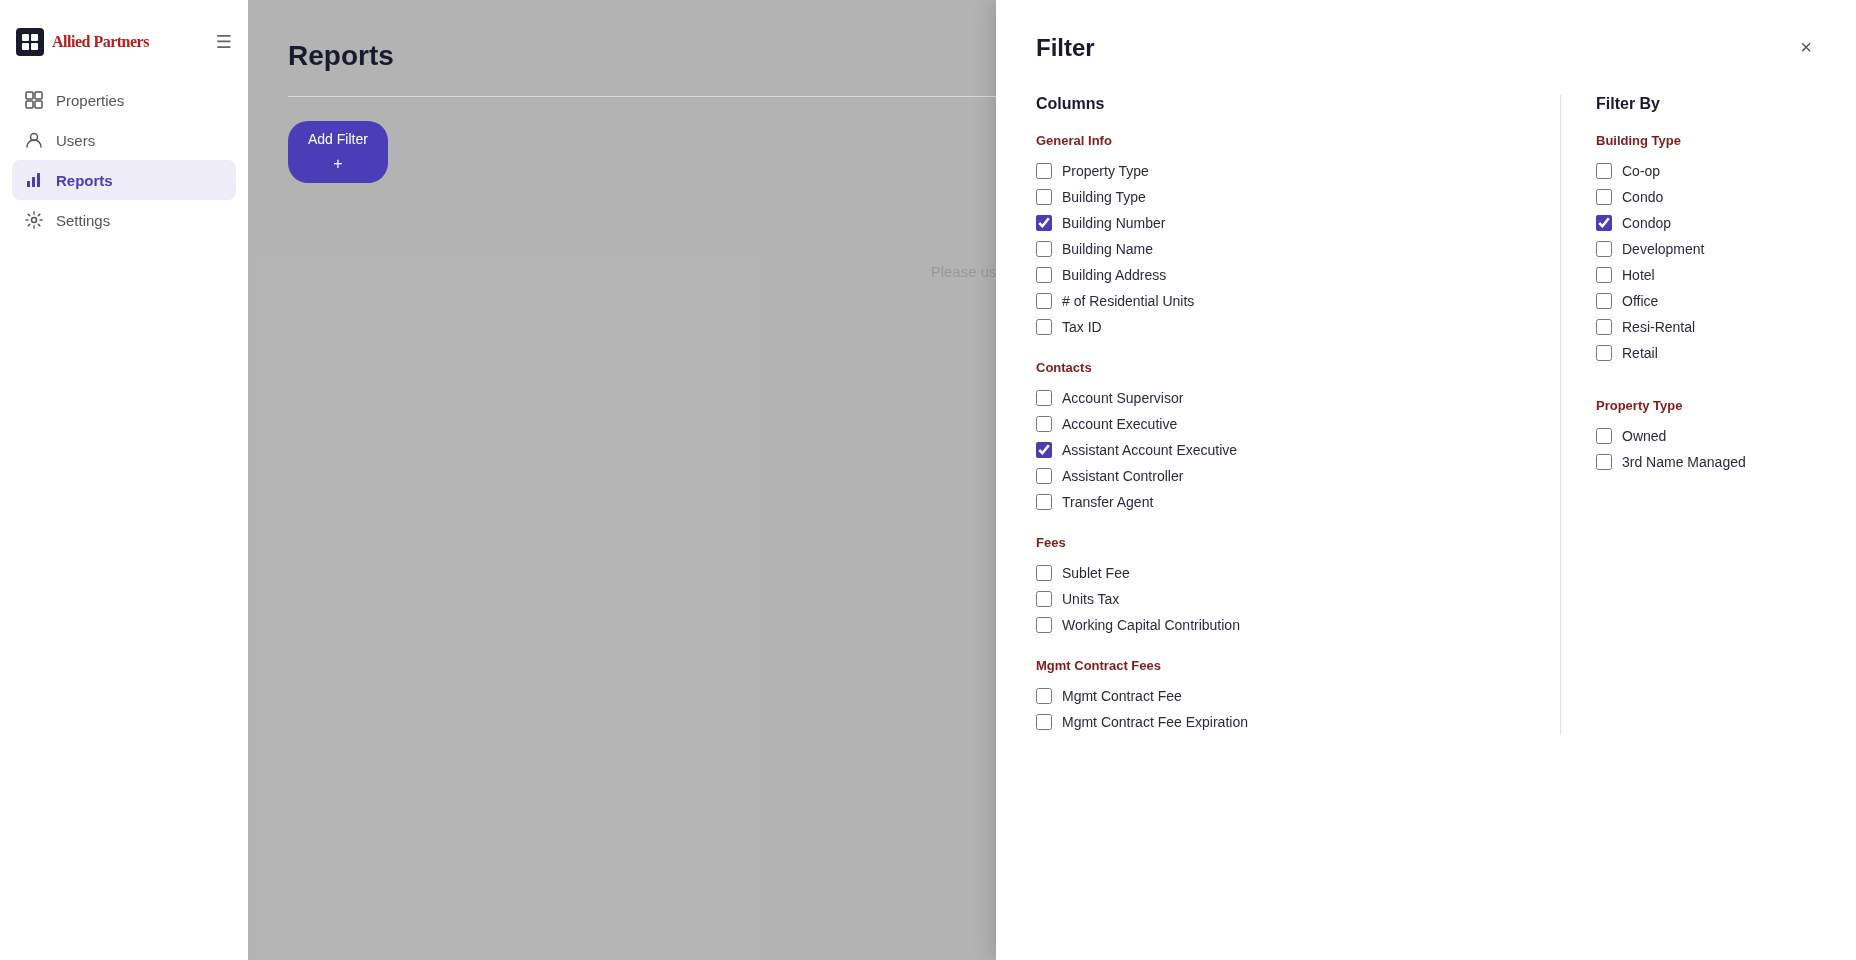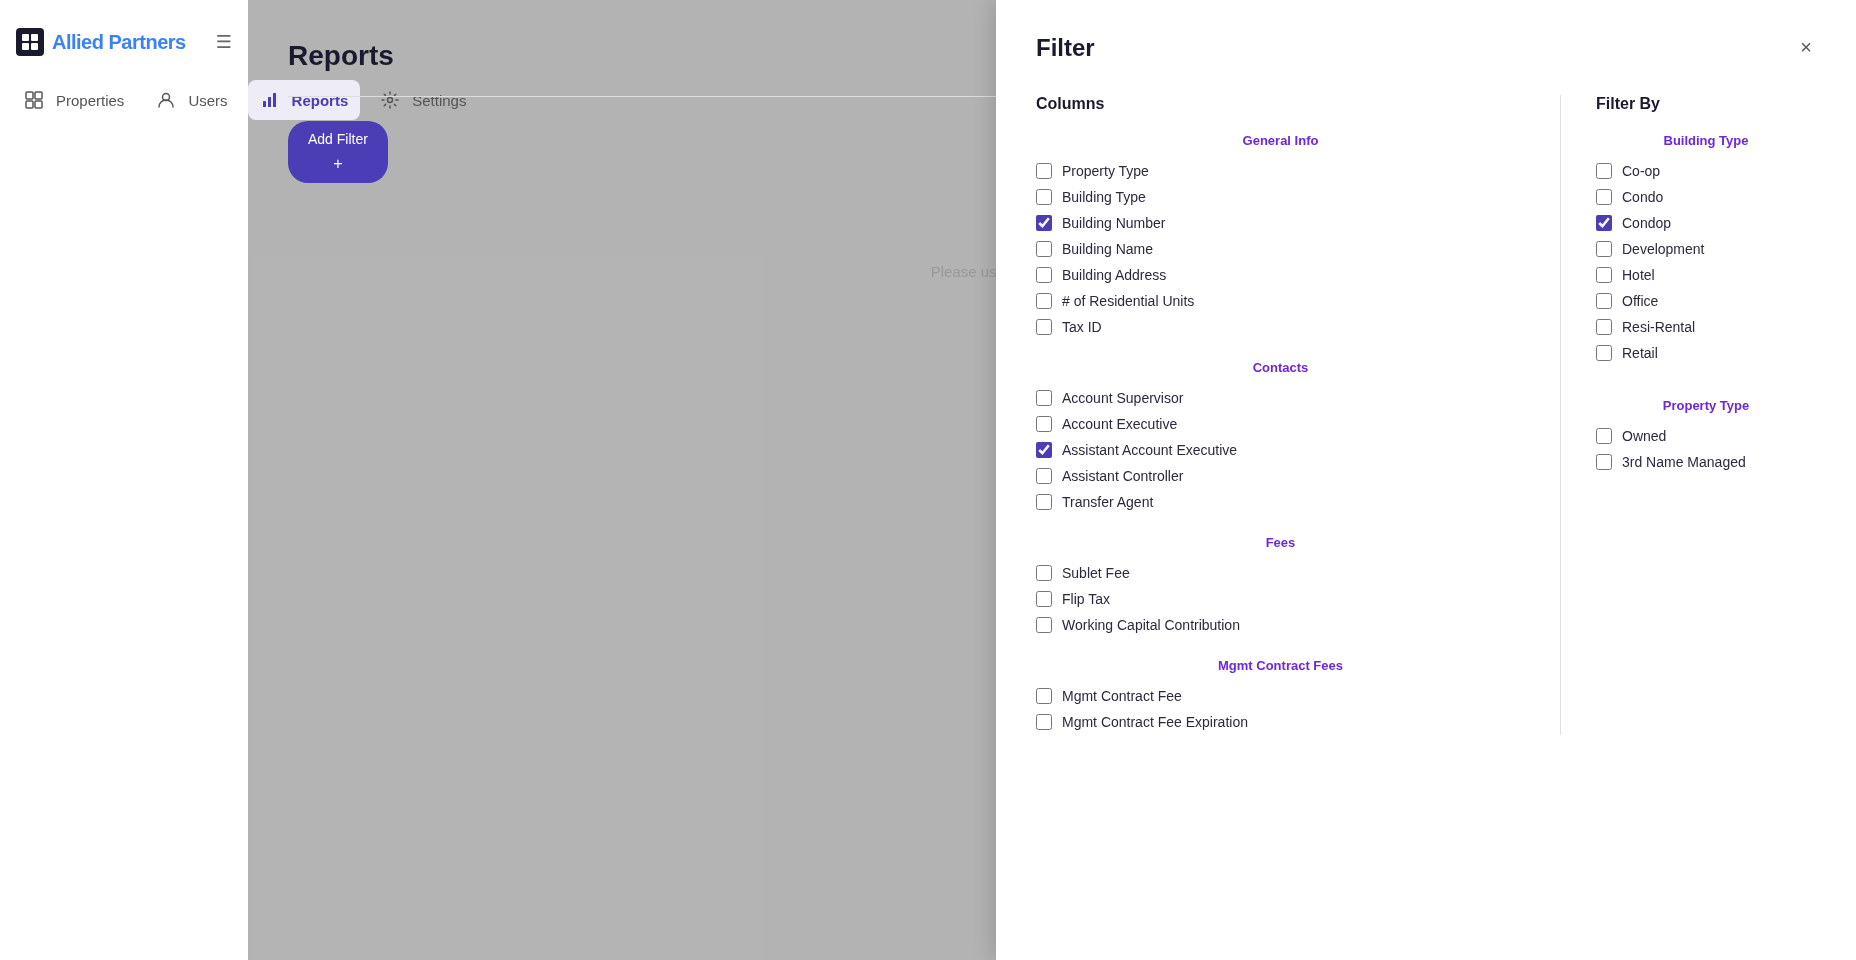--- a/index.html
+++ b/index.html
@@ -16,43 +16,44 @@
       flex-shrink: 0;
     }
     .sidebar-logo {
       display: flex;
       align-items: center;
       gap: 8px;
       padding: 12px 16px 24px 16px;
     }
     .sidebar-logo-text {
       font-weight: 700;
-      font-size: 20px;
-      color: #3b82f6;
+      font-size: 16px;
+      color: #b91c1c;
       letter-spacing: -0.5px;
+      font-family: Liberation Serif, serif;
     }
     .logo-icon {
       width: 28px;
       height: 28px;
       background: #1a1a2e;
       border-radius: 4px;
       display: flex;
       align-items: center;
       justify-content: center;
     }
     .sidebar-menu-icon {
       margin-left: auto;
       cursor: pointer;
       color: #666;
       font-size: 18px;
     }
     .sidebar-nav {
       display: flex;
-      flex-direction: row;
-      gap: 8px;
+      flex-direction: column;
+      gap: 0;
       padding: 0 12px;
     }
     .nav-item {
       display: flex;
       align-items: center;
       gap: 12px;
       padding: 10px 12px;
       border-radius: 8px;
       cursor: pointer;
       color: #555;
@@ -163,24 +164,23 @@
     }
     .filter-col-title {
       font-size: 16px;
       font-weight: 700;
       color: #1a1a2e;
       margin-bottom: 16px;
     }
     .section-label {
       font-size: 13px;
       font-weight: 600;
-      color: #6d28d9;
+      color: #7f1d1d;
       margin-bottom: 10px;
       margin-top: 20px;
-      text-align: center;
     }
     .section-label:first-child { margin-top: 0; }
     .checkbox-item {
       display: flex;
       align-items: center;
       gap: 10px;
       padding: 5px 0;
       font-size: 14px;
       color: #2a2a3e;
     }
@@ -341,21 +341,21 @@
           <label class="checkbox-label" for="c-transfer-agent">Transfer Agent</label>
         </div>
 
         <div class="section-label">Fees</div>
         <div class="checkbox-item">
           <input type="checkbox" id="c-sublet-fee" style="">
           <label class="checkbox-label" for="c-sublet-fee">Sublet Fee</label>
         </div>
         <div class="checkbox-item">
           <input type="checkbox" id="c-flip-tax" style="">
-          <label class="checkbox-label" for="c-flip-tax">Flip Tax</label>
+          <label class="checkbox-label" for="c-flip-tax">Units Tax</label>
         </div>
         <div class="checkbox-item">
           <input type="checkbox" id="c-working-capital" style="">
           <label class="checkbox-label" for="c-working-capital">Working Capital Contribution</label>
         </div>
 
         <div class="section-label">Mgmt Contract Fees</div>
         <div class="checkbox-item">
           <input type="checkbox" id="c-mgmt-fee" style="">
           <label class="checkbox-label" for="c-mgmt-fee">Mgmt Contract Fee</label>

